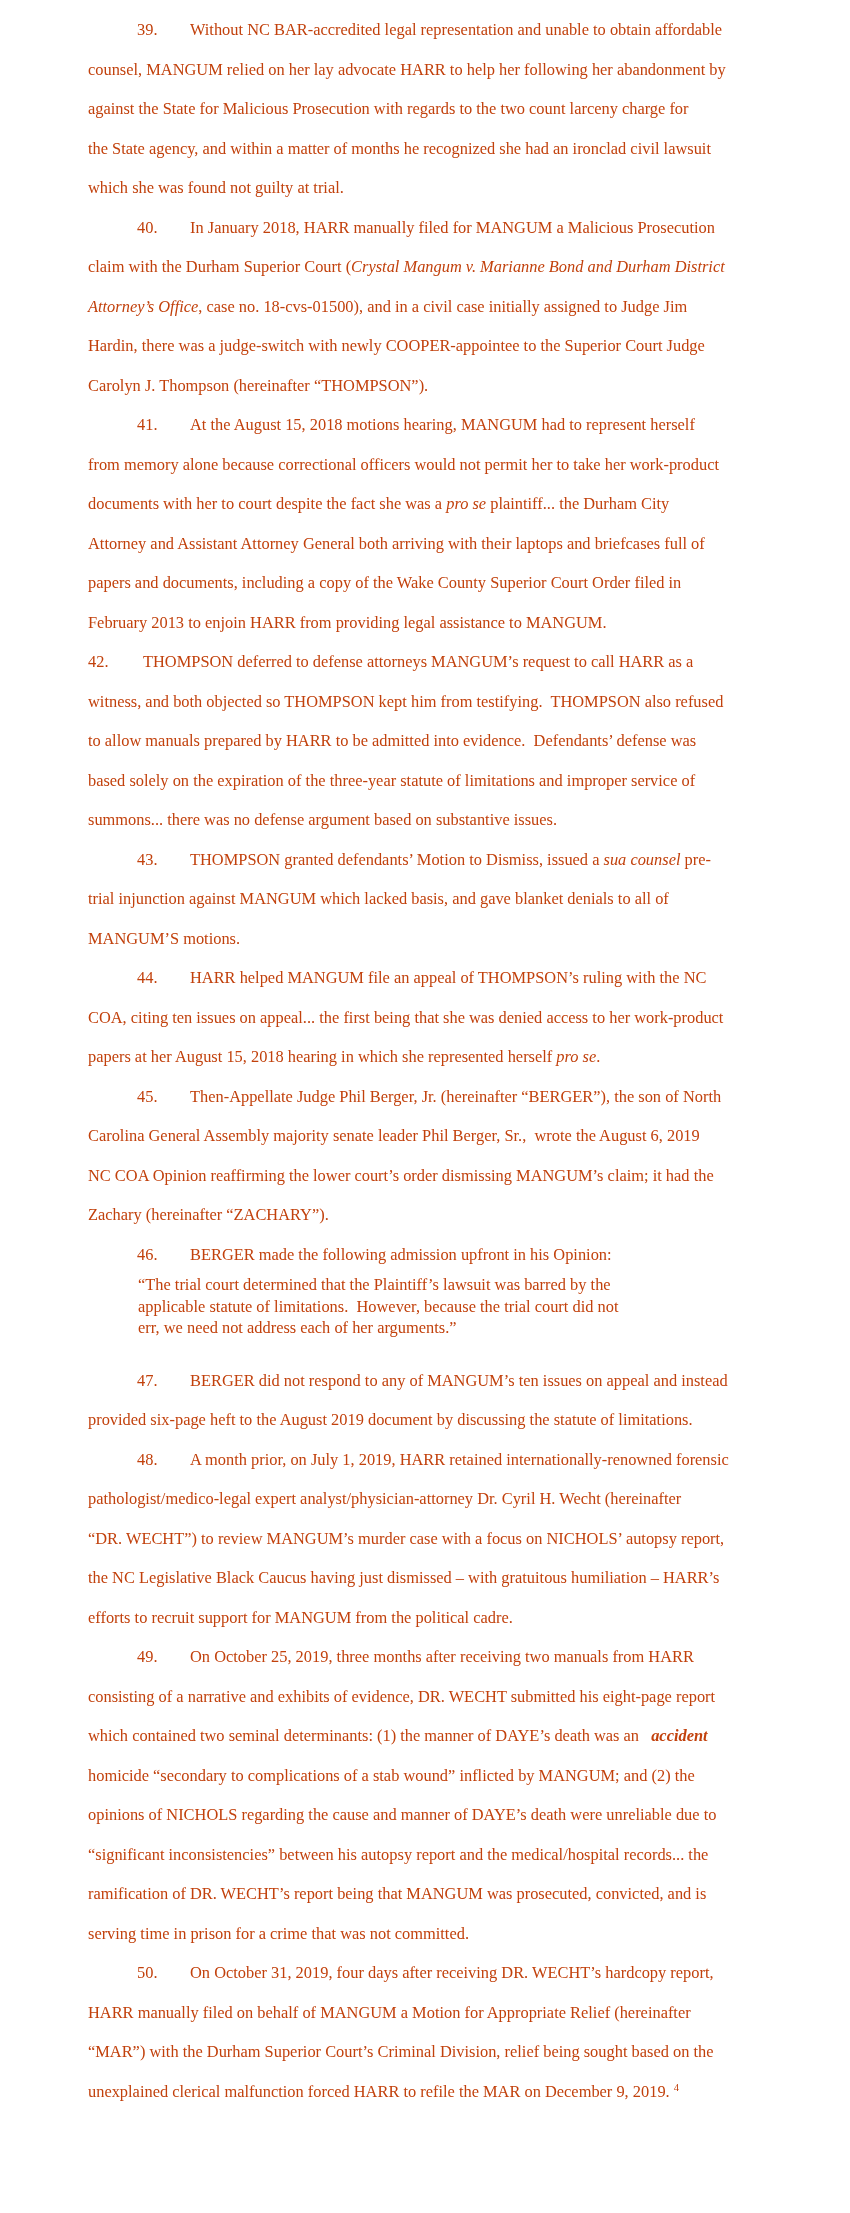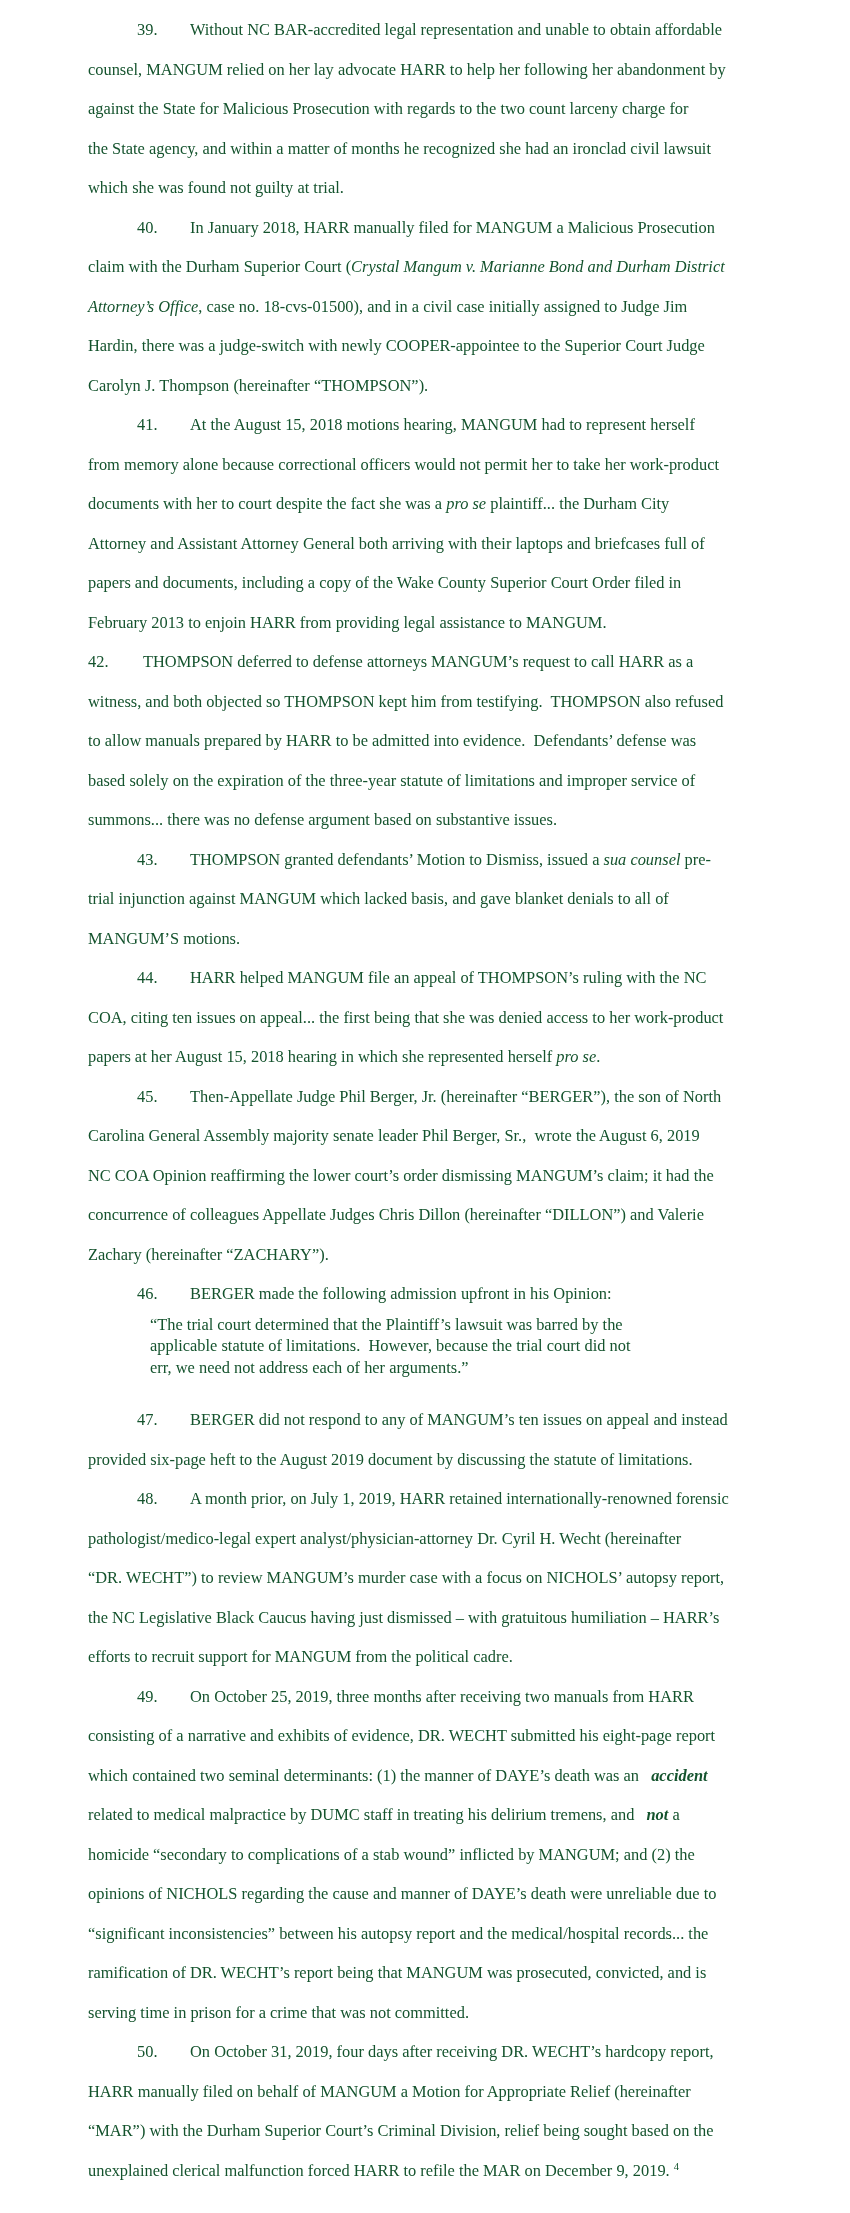--- a/index.html
+++ b/index.html
@@ -11,41 +11,40 @@
     position: relative;
     width: 850px;
     height: 2213px;
     margin: 0 auto;
     background: #ffffff;
     overflow: hidden;
     box-sizing: border-box;
     padding: 10px 80px 0 88px;
     font-family: "Liberation Serif", "DejaVu Serif", serif;
     font-size: 16.4px;
-    color: #14532d;
+    color: #c2410c;
   }
   .para { margin: 0; }
   .line {
     height: 39.5px;
     line-height: 39.5px;
     white-space: pre;
   }
   
   .line.first { padding-left: 49px; }
   .line.first .pnum { display: inline-block; width: 53px; }
   
   .line.first-hang { padding-left: 0; }
   .line.first-hang .pnum { display: inline-block; width: 55px; }
   .blockquote {
     margin: 0 0 22px 50px;
   }
   .blockquote .line {
     height: 21.5px;
     line-height: 21.5px;
-    margin-left: 12px;
   }
   .it  { font-style: italic; }
   .bit { font-style: italic; font-weight: bold; margin-left: 8px; }
   .sup { vertical-align: super; font-size: 10.5px; line-height: 0; }
 </style>
 </head>
 <body>
 
 <div class="page">
   <div>
@@ -85,21 +84,20 @@
       </div>
       <div class="para">
         <div class="line first"><span class="pnum">44.</span><span>HARR helped MANGUM file an appeal of THOMPSON’s ruling with the NC</span></div>
         <div class="line"><span>COA, citing ten issues on appeal... the first being that she was denied access to her work-product</span></div>
         <div class="line"><span>papers at her August 15, 2018 hearing in which she represented herself </span><span class="it">pro se</span><span>.</span></div>
       </div>
       <div class="para">
         <div class="line first"><span class="pnum">45.</span><span>Then-Appellate Judge Phil Berger, Jr. (hereinafter “BERGER”), the son of North</span></div>
         <div class="line"><span>Carolina General Assembly majority senate leader Phil Berger, Sr.,  wrote the August 6, 2019</span></div>
         <div class="line"><span>NC COA Opinion reaffirming the lower court’s order dismissing MANGUM’s claim; it had the</span></div>
-        <div class="line"><span>concurrence of colleagues Appellate Judges Chris Dillon (hereinafter “DILLON”) and Valerie</span></div>
         <div class="line"><span>Zachary (hereinafter “ZACHARY”).</span></div>
       </div>
       <div class="para">
         <div class="line first"><span class="pnum">46.</span><span>BERGER made the following admission upfront in his Opinion:</span></div>
       </div>
       <div class="blockquote">
         <div class="line"><span>“The trial court determined that the Plaintiff’s lawsuit was barred by the</span></div>
         <div class="line"><span>applicable statute of limitations.  However, because the trial court did not</span></div>
         <div class="line"><span>err, we need not address each of her arguments.”</span></div>
       </div>
@@ -111,21 +109,20 @@
         <div class="line first"><span class="pnum">48.</span><span>A month prior, on July 1, 2019, HARR retained internationally-renowned forensic</span></div>
         <div class="line"><span>pathologist/medico-legal expert analyst/physician-attorney Dr. Cyril H. Wecht (hereinafter</span></div>
         <div class="line"><span>“DR. WECHT”) to review MANGUM’s murder case with a focus on NICHOLS’ autopsy report,</span></div>
         <div class="line"><span>the NC Legislative Black Caucus having just dismissed – with gratuitous humiliation – HARR’s</span></div>
         <div class="line"><span>efforts to recruit support for MANGUM from the political cadre.</span></div>
       </div>
       <div class="para">
         <div class="line first"><span class="pnum">49.</span><span>On October 25, 2019, three months after receiving two manuals from HARR</span></div>
         <div class="line"><span>consisting of a narrative and exhibits of evidence, DR. WECHT submitted his eight-page report</span></div>
         <div class="line"><span>which contained two seminal determinants: (1) the manner of DAYE’s death was an </span><span class="bit">accident</span></div>
-        <div class="line"><span>related to medical malpractice by DUMC staff in treating his delirium tremens, and </span><span class="bit">not</span><span> a</span></div>
         <div class="line"><span>homicide “secondary to complications of a stab wound” inflicted by MANGUM; and (2) the</span></div>
         <div class="line"><span>opinions of NICHOLS regarding the cause and manner of DAYE’s death were unreliable due to</span></div>
         <div class="line"><span>“significant inconsistencies” between his autopsy report and the medical/hospital records... the</span></div>
         <div class="line"><span>ramification of DR. WECHT’s report being that MANGUM was prosecuted, convicted, and is</span></div>
         <div class="line"><span>serving time in prison for a crime that was not committed.</span></div>
       </div>
       <div class="para">
         <div class="line first"><span class="pnum">50.</span><span>On October 31, 2019, four days after receiving DR. WECHT’s hardcopy report,</span></div>
         <div class="line"><span>HARR manually filed on behalf of MANGUM a Motion for Appropriate Relief (hereinafter</span></div>
         <div class="line"><span>“MAR”) with the Durham Superior Court’s Criminal Division, relief being sought based on the</span></div>

